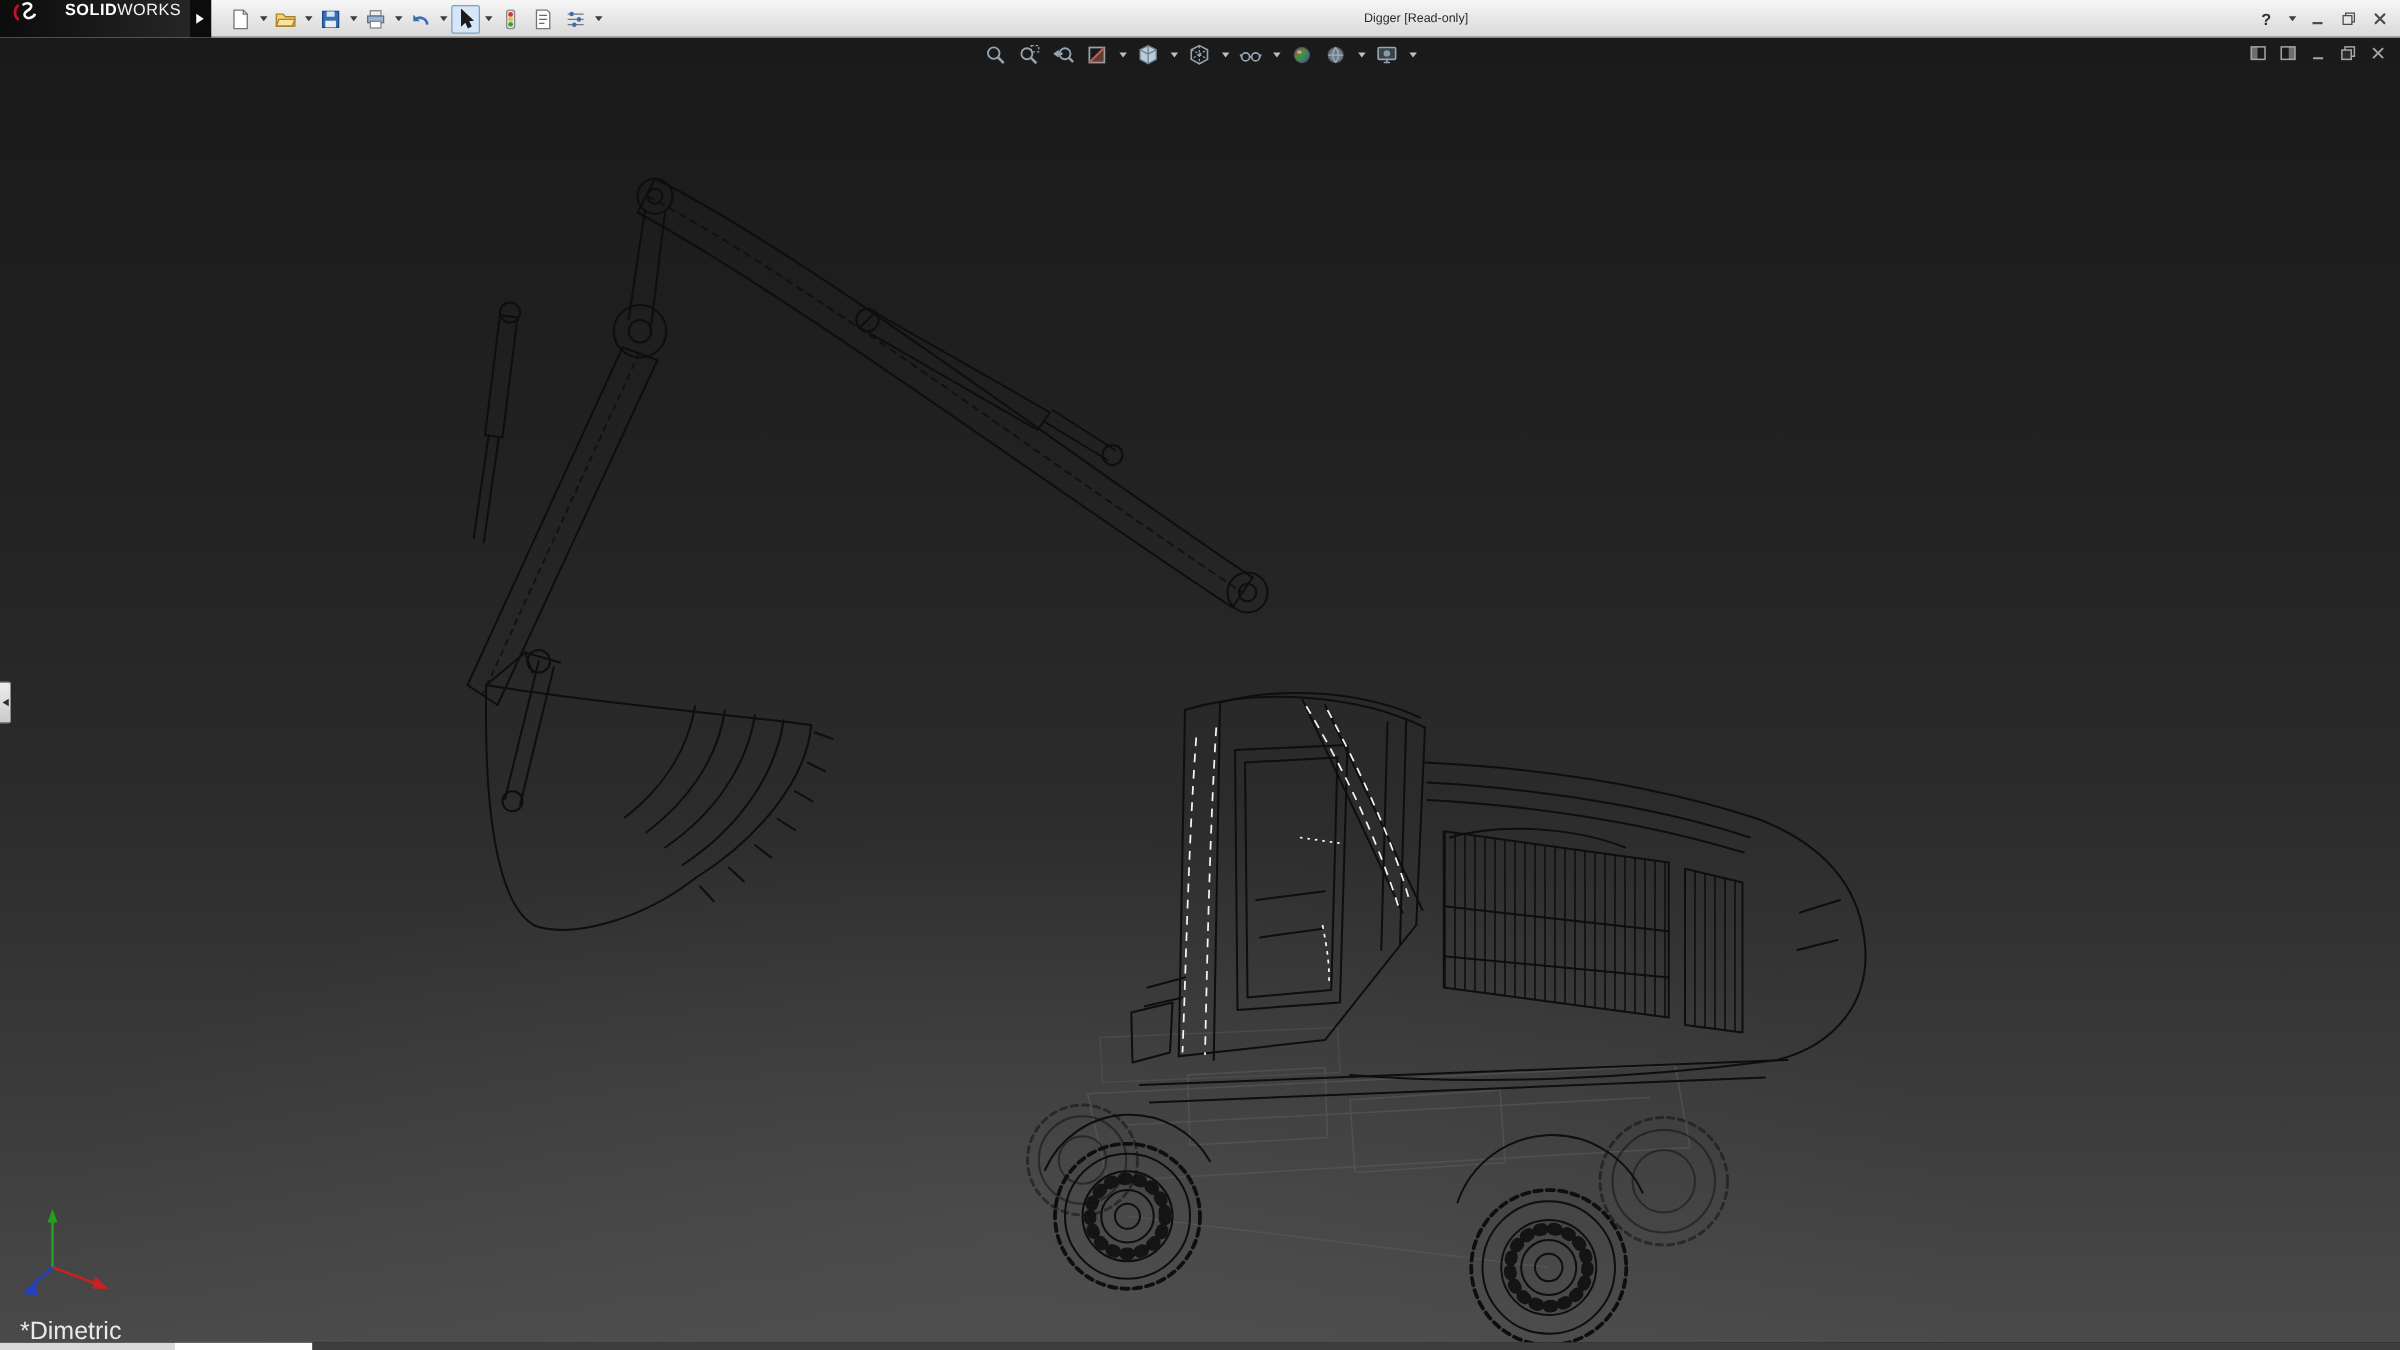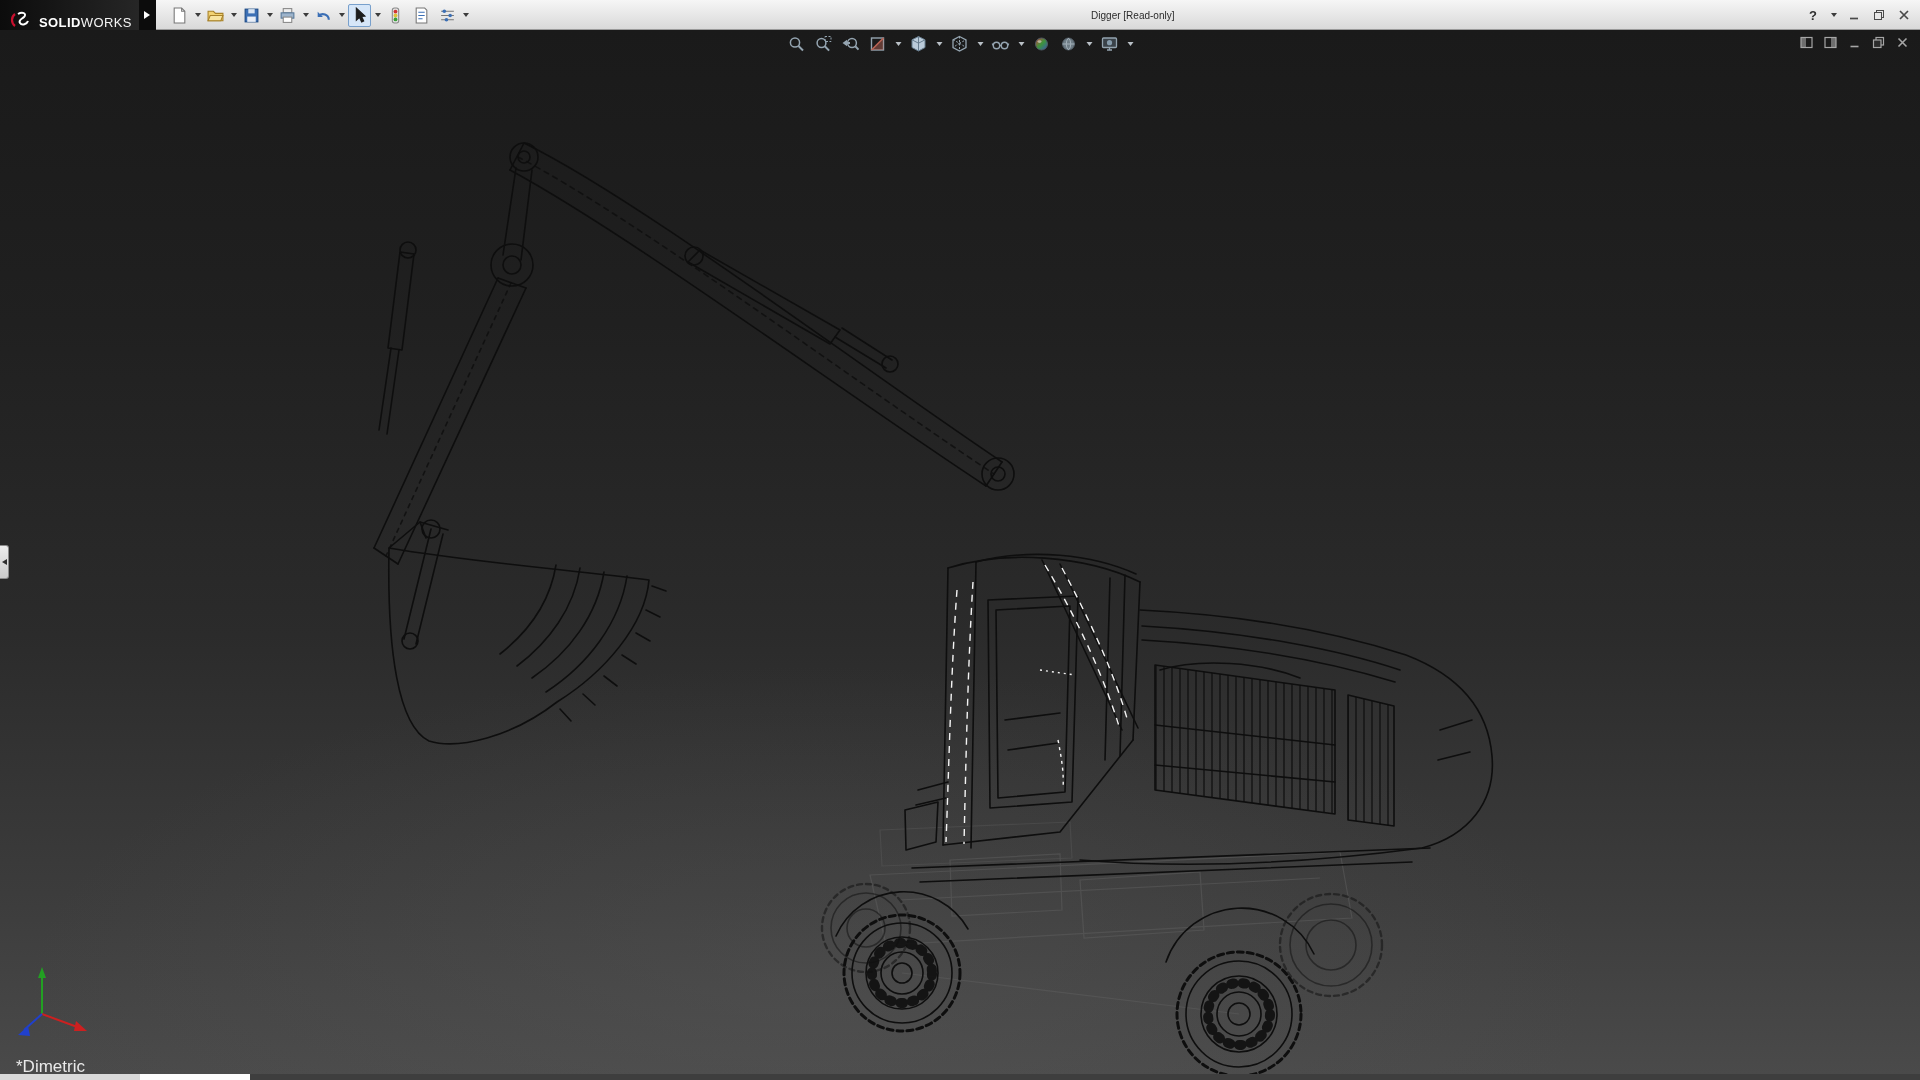--- a/index.html
+++ b/index.html
@@ -4,21 +4,21 @@
 <style>
   * { margin:0; padding:0; box-sizing:border-box; }
   html,body { width:1920px; height:1080px; overflow:hidden; background:#000; }
   body { font-family:"Liberation Sans", sans-serif; }
   .app { width:1920px; height:1080px; display:flex; flex-direction:column; position:relative; }
 
   
   .menubar { height:30px; flex:0 0 30px; background:linear-gradient(#f6f6f6,#d8d8d8);
              box-shadow:inset 0 -1px 0 #9a9a9a; display:flex; align-items:center; position:relative; z-index:5;}
   .logo-block { height:100%; background:linear-gradient(90deg,#0c0c0c,#262626);
-                display:flex; align-items:flex-end; padding:0 7px 0 9px; gap:6px; }
+                display:flex; align-items:flex-start; padding:0 7px 0 9px; gap:19px; }
   .brand { color:#fff; font-size:13px; letter-spacing:.4px; white-space:nowrap; }
   .brand b { font-weight:bold; }
   .brand span.lt { font-weight:normal; opacity:.95; }
   .menu-flyout { height:100%; width:17px; background:#0c0c0c; border:none; display:flex;
                  align-items:center; justify-content:center; }
   .tri-right { width:0; height:0; border-top:4px solid transparent; border-bottom:4px solid transparent;
                border-left:6px solid #fff; }
   .toolbar { display:flex; align-items:center; padding-left:12px; gap:3px; }
   .tool { background:transparent; border:1px solid transparent; border-radius:2px; padding:2px 2px;
           display:flex; align-items:center; gap:2px; }
@@ -45,21 +45,21 @@
          display:flex; align-items:center; gap:7px; }
   .hicon { background:transparent; border:none; display:flex; align-items:center; gap:3px; padding:1px; }
   .hicon svg { width:18px; height:18px; display:block; opacity:.92; }
   .hud .dd { border-top-color:#b9c0c6; }
 
   .doc-controls { position:absolute; top:5px; right:10px; display:flex; align-items:center; gap:9px; }
   .dc { background:transparent; border:none; display:flex; align-items:center; justify-content:center;
         width:15px; height:15px; }
   .dc svg { width:13px; height:13px; display:block; }
 
-  .view-label { position:absolute; left:16px; bottom:-3px; color:#e9e9e9; font-size:17px; }
+  .view-label { position:absolute; left:16px; bottom:-3px; color:#e9e9e9; font-size:20px; }
 
   .panel-tab { position:absolute; left:0; top:515px; width:9px; height:34px;
                background:linear-gradient(#ececec,#cbcbcb); border:1px solid #8b8b8b; border-left:none;
                border-radius:0 3px 3px 0; display:flex; align-items:center; justify-content:center; padding:0; }
   .tri-left { width:0; height:0; border-top:3.5px solid transparent; border-bottom:3.5px solid transparent;
               border-right:5px solid #2e2e2e; }
 
   
   .bottom-strip { height:6px; flex:0 0 6px; display:flex; }
   .bs-a { width:140px; background:#d9d9d9; }

